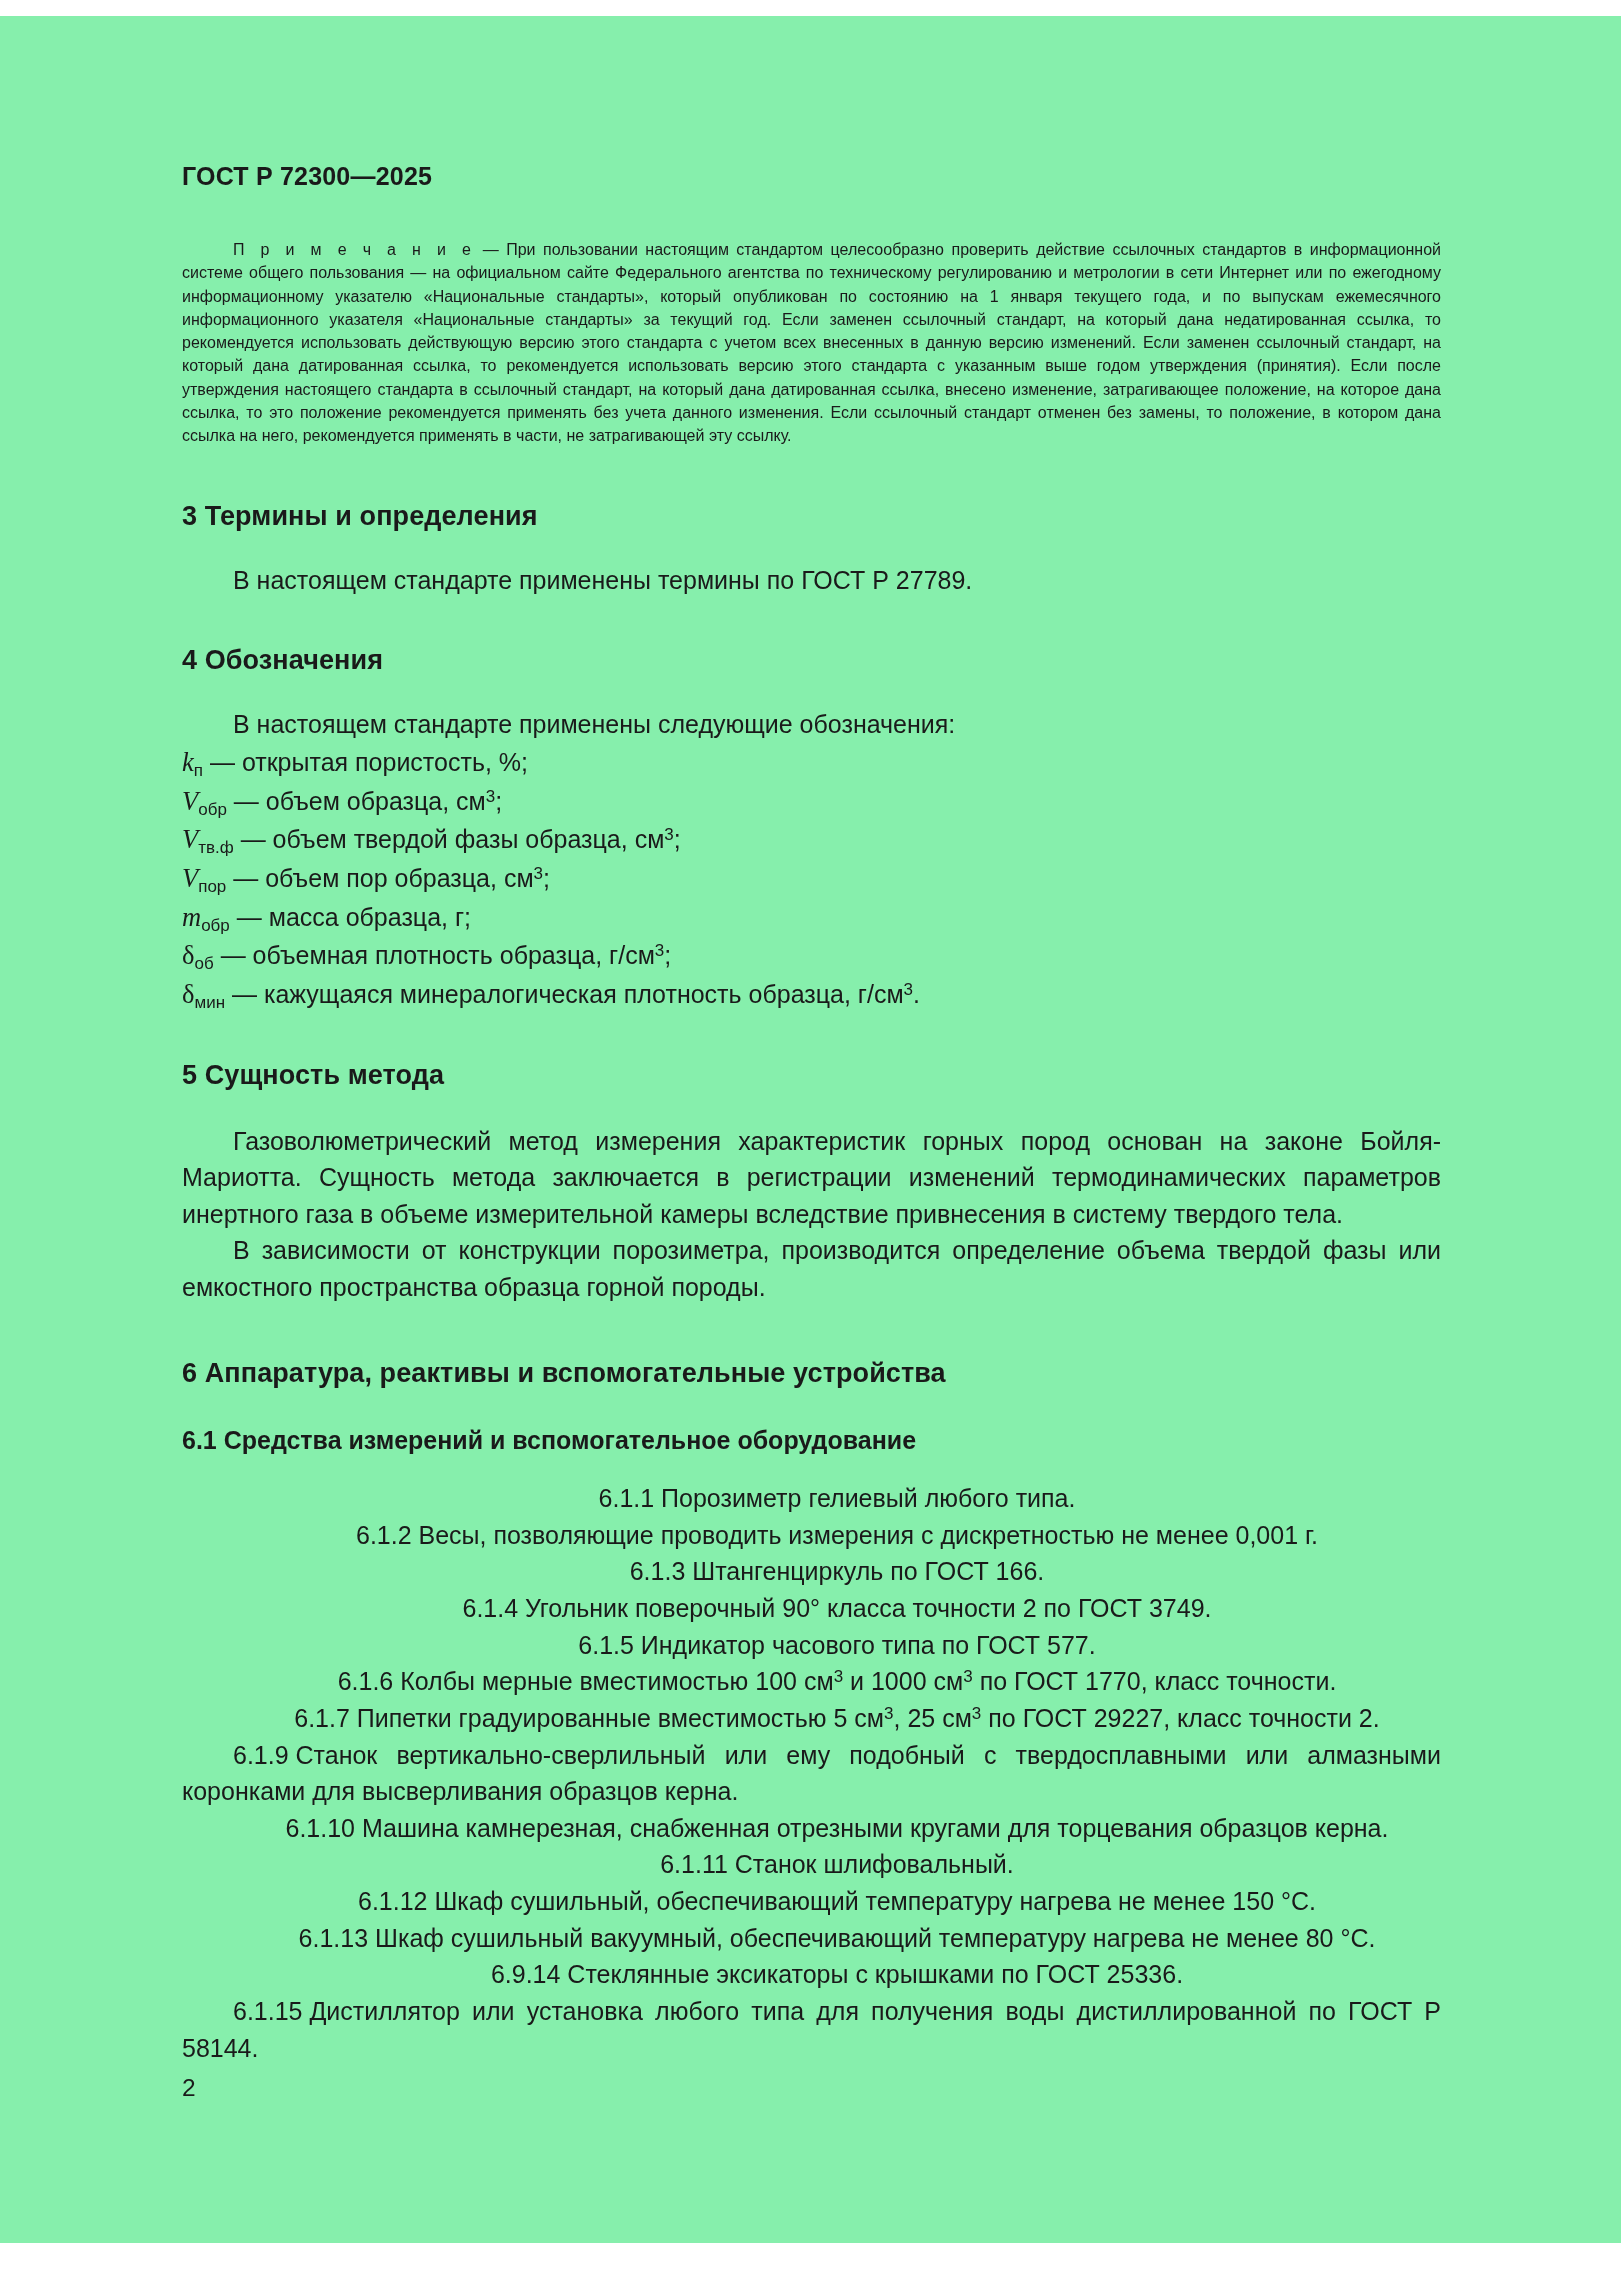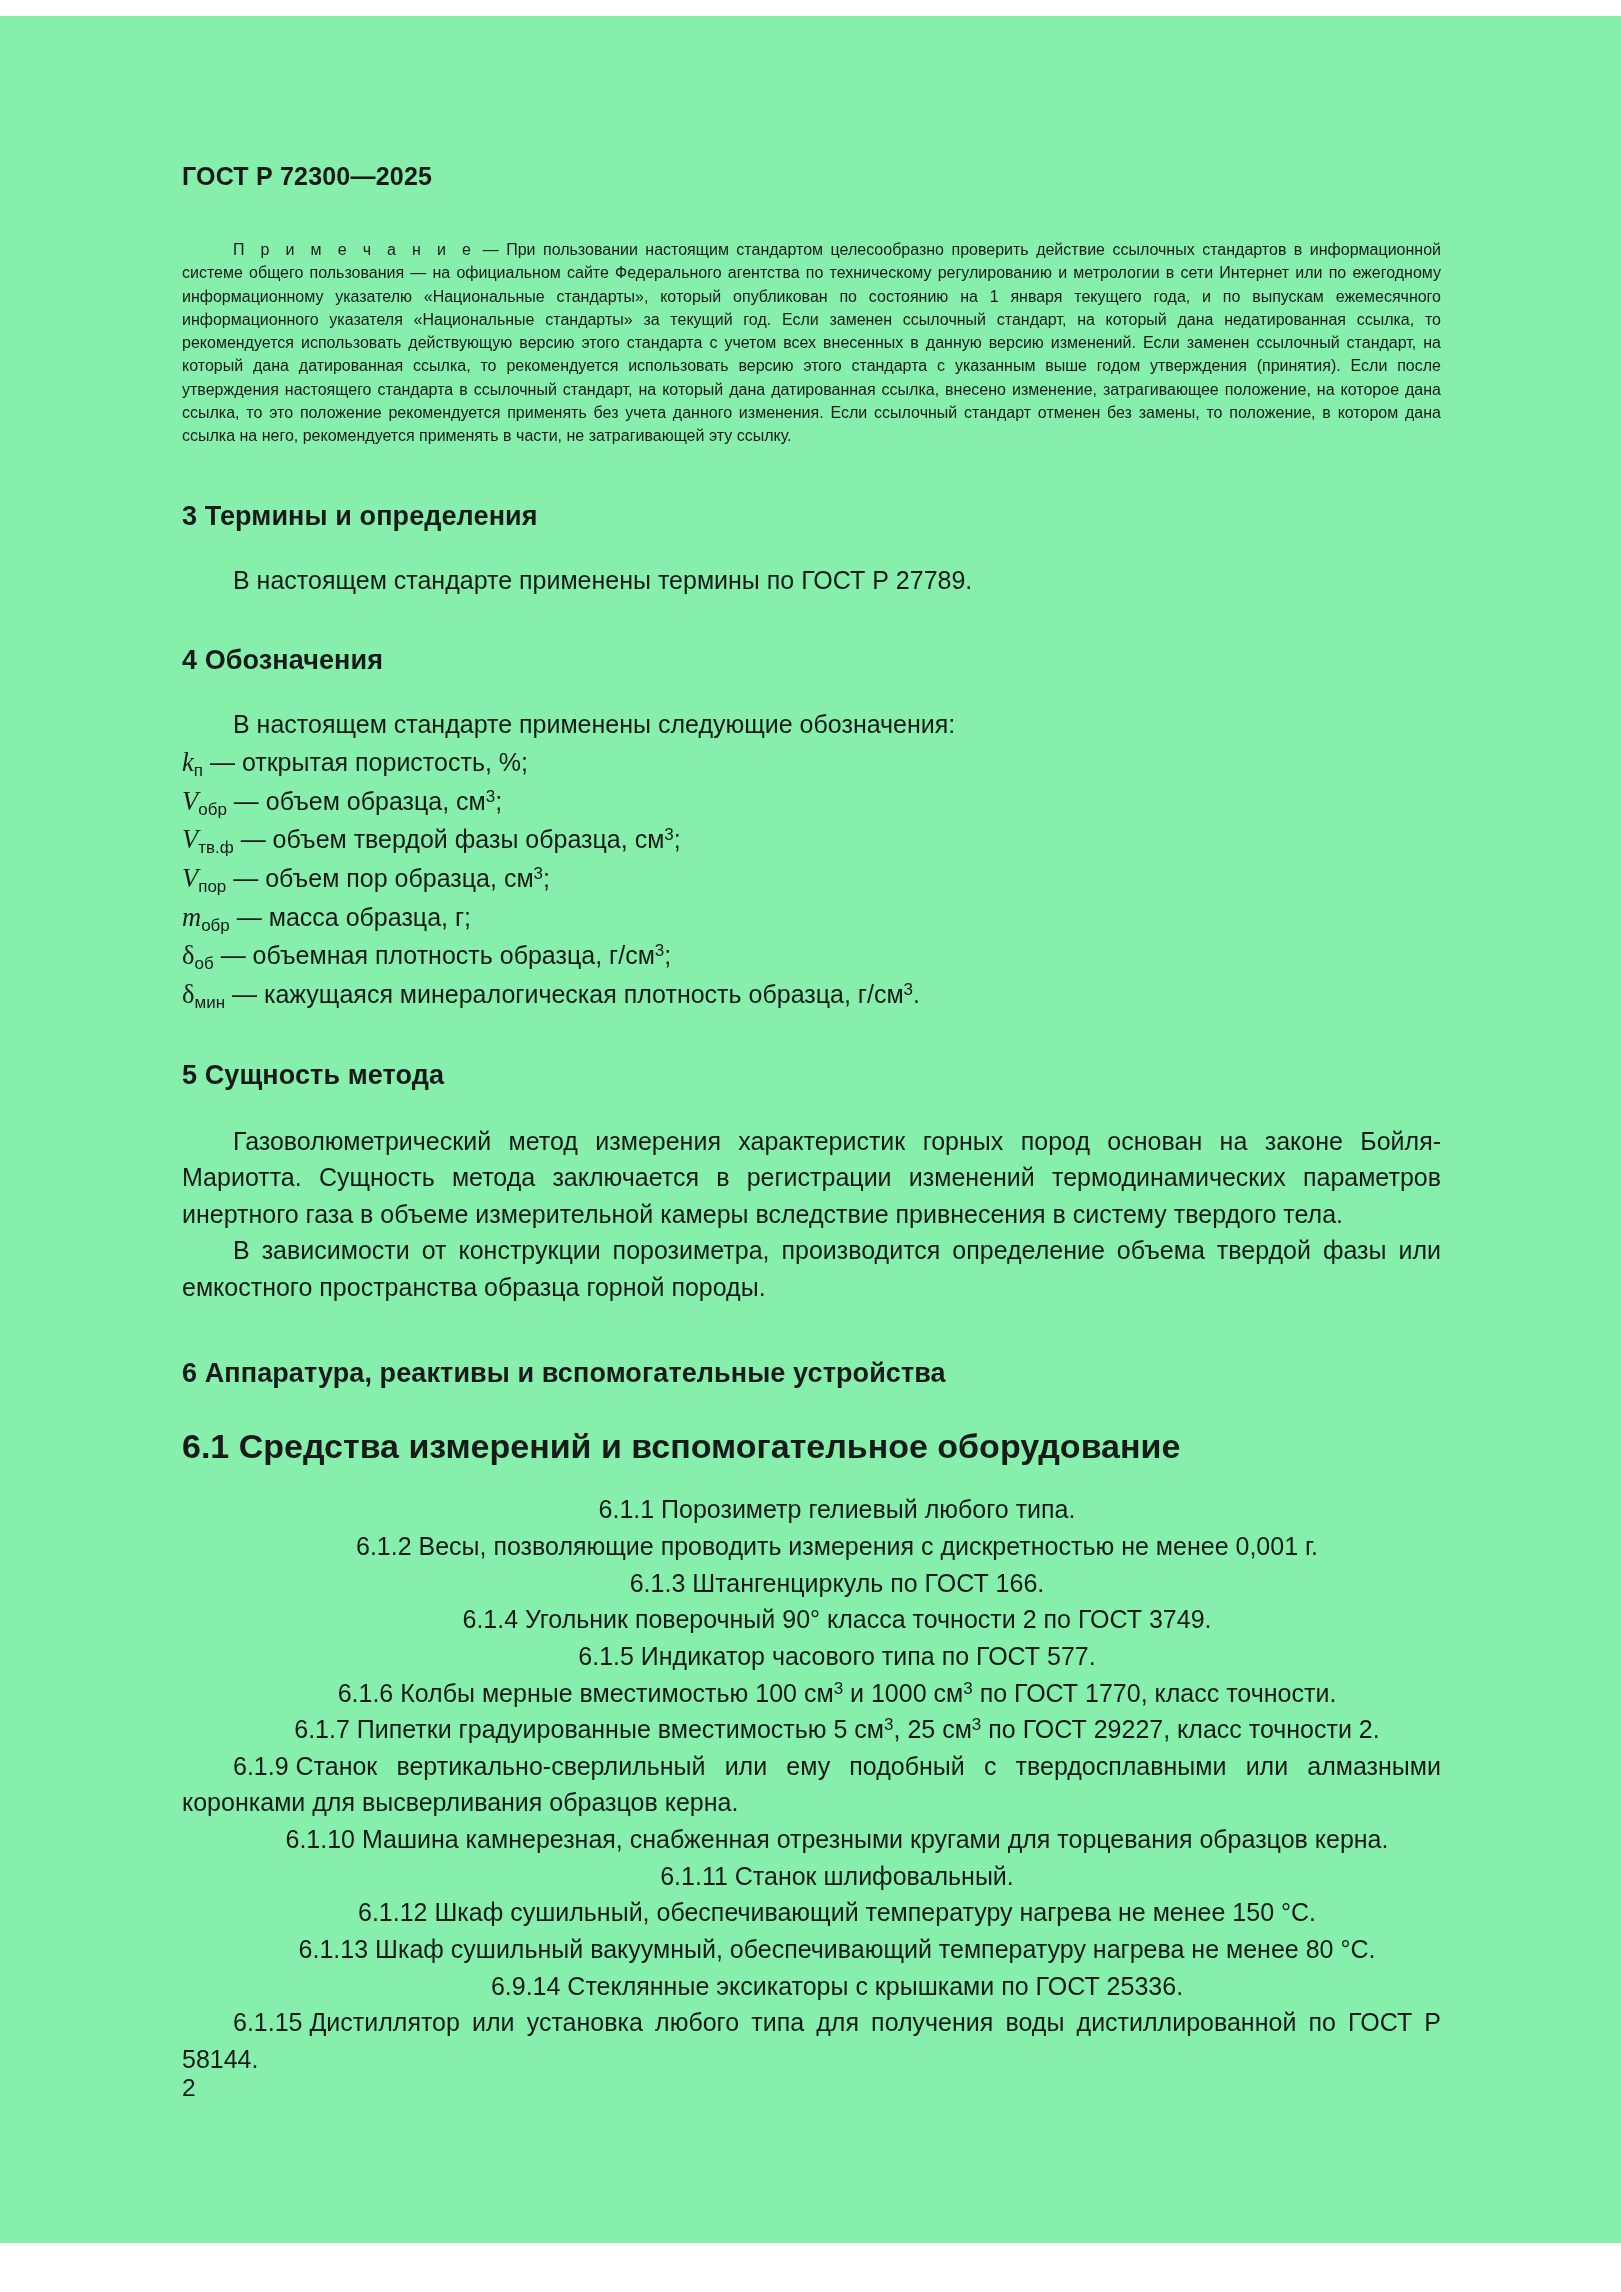--- a/index.html
+++ b/index.html
@@ -57,21 +57,21 @@
   
   h2.sec {
     font-size: 27px;
     font-weight: bold;
     line-height: 1.25;
     margin: 0;
     padding: 0;
     letter-spacing: 0.1px;
   }
   h3.subsec {
-    font-size: 34px;
+    font-size: 25px;
     font-weight: bold;
     line-height: 1.25;
     margin: 0;
     padding: 0;
   }
   .sp-before-3 { height: 43px; }
   .sp-after-3  { height: 28px; }
   .sp-before-4 { height: 45px; }
   .sp-after-4  { height: 29px; }
   .sp-before-5 { height: 45px; }

